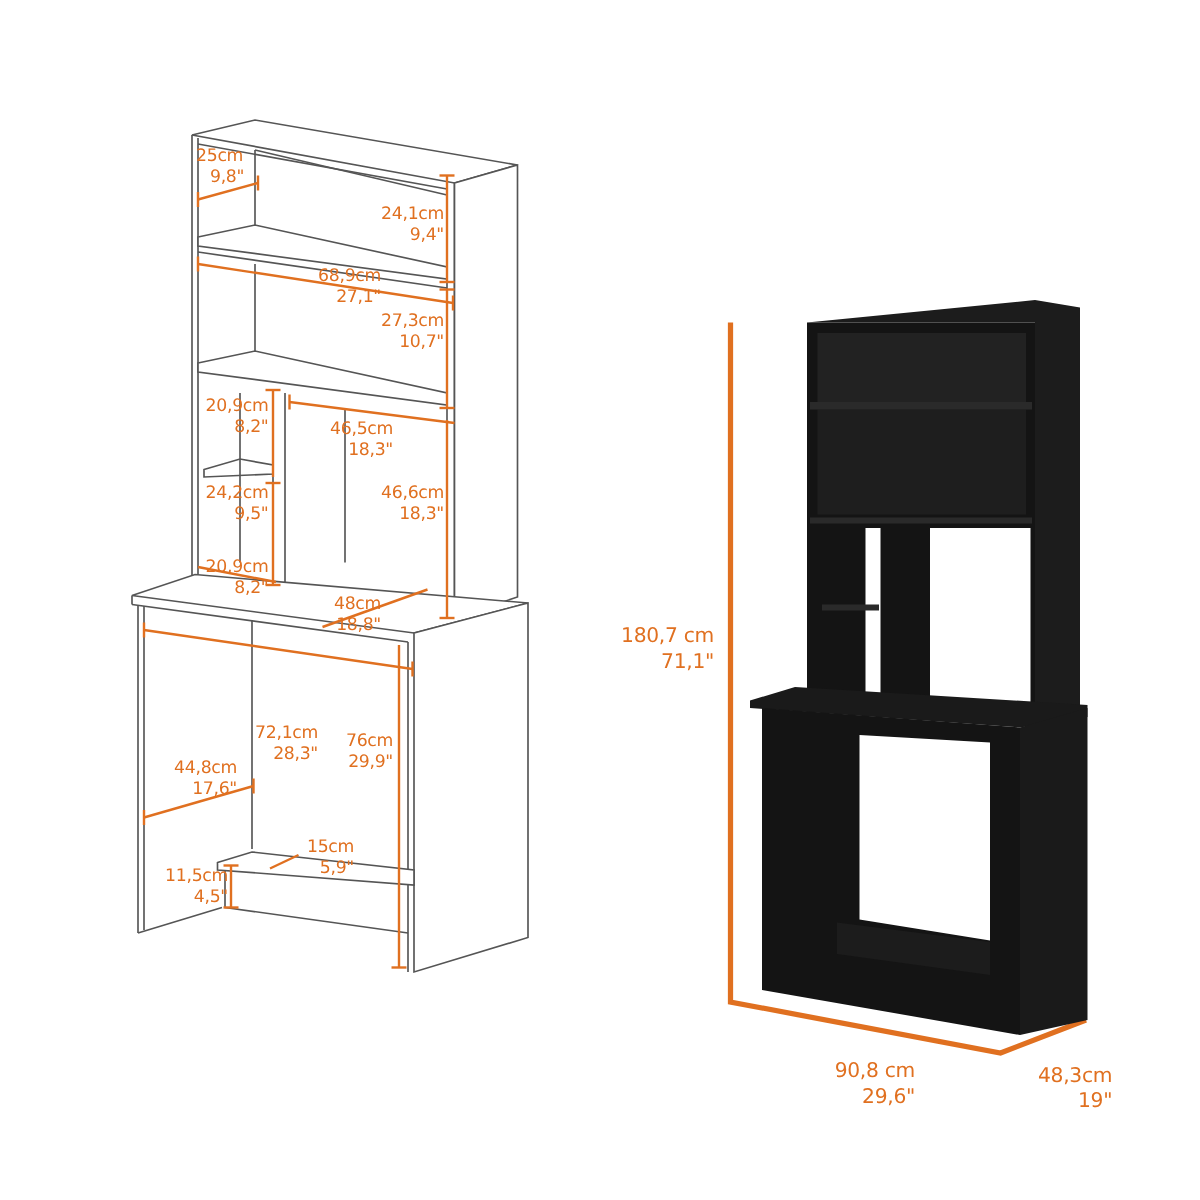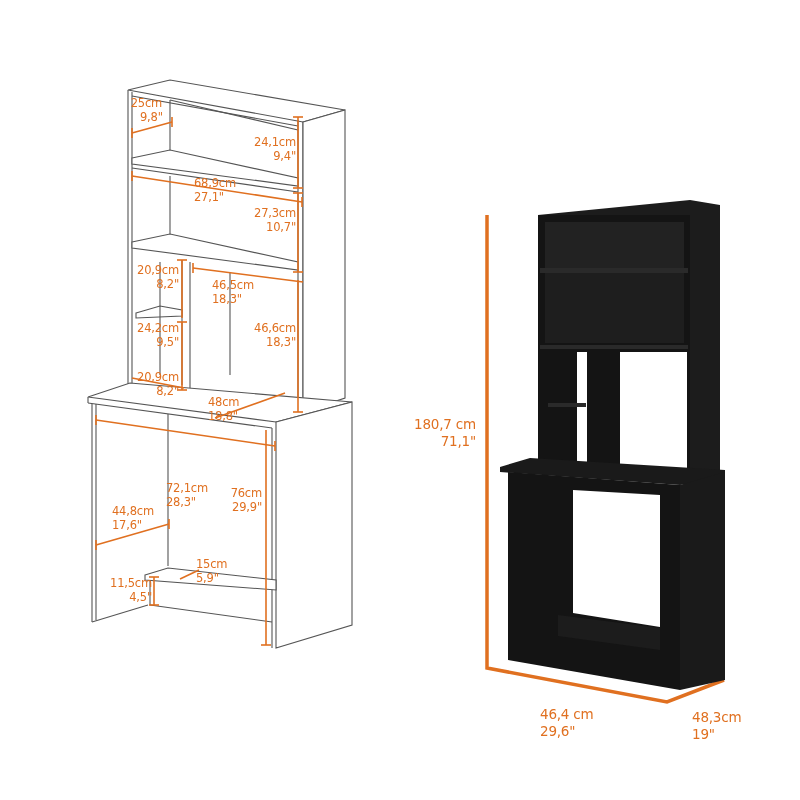--- a/index.html
+++ b/index.html
@@ -1,20 +1,20 @@
 <!DOCTYPE html>
 <html><head>
 <meta charset="utf-8">
 <style>
   html, body { margin:0; padding:0; background:#ffffff; }
   body { width:800px; height:800px; position:relative; overflow:hidden; font-family:"DejaVu Sans", sans-serif; }
   #canvas { position:absolute; left:0; top:0; width:800px; height:800px; }
-  .lbl { position:absolute; color:#e07020; font-size:11.5px; line-height:14px; white-space:nowrap; letter-spacing:-0.2px; }
+  .lbl { position:absolute; color:#e07020; font-size:11.5px; line-height:14px; white-space:nowrap; letter-spacing:-0.2px;text-align:right; }
   .lbl.r { text-align:right; }
-  .lbl.c { text-align:left; }
+  .lbl.c { text-align:right; }
   .lbl.big { font-size:13.5px; line-height:17px; }
   .lbl span { display:block; }
 </style>
 </head>
 <body>
 
 <svg id="canvas" viewBox="0 0 800 800" xmlns="http://www.w3.org/2000/svg">
 
   <g fill="none" stroke="#555" stroke-width="1.1">
 
@@ -182,19 +182,19 @@
 <div class="lbl r" style="left:104px;top:576px;width:48px;">
   <span>11,5cm</span>
   <span>4,5"</span>
 </div>
 
 <div class="lbl big r" style="left:400px;top:416px;width:76px;">
   <span>180,7 cm</span>
   <span>71,1"</span>
 </div>
 <div class="lbl big c" style="left:540px;top:706px;width:70px;">
-  <span>46,4 cm</span>
+  <span>90,8 cm</span>
   <span>29,6"</span>
 </div>
 <div class="lbl big" style="left:692px;top:709px;">
   <span>48,3cm</span>
   <span>19"</span>
 </div>
 
 </body></html>

